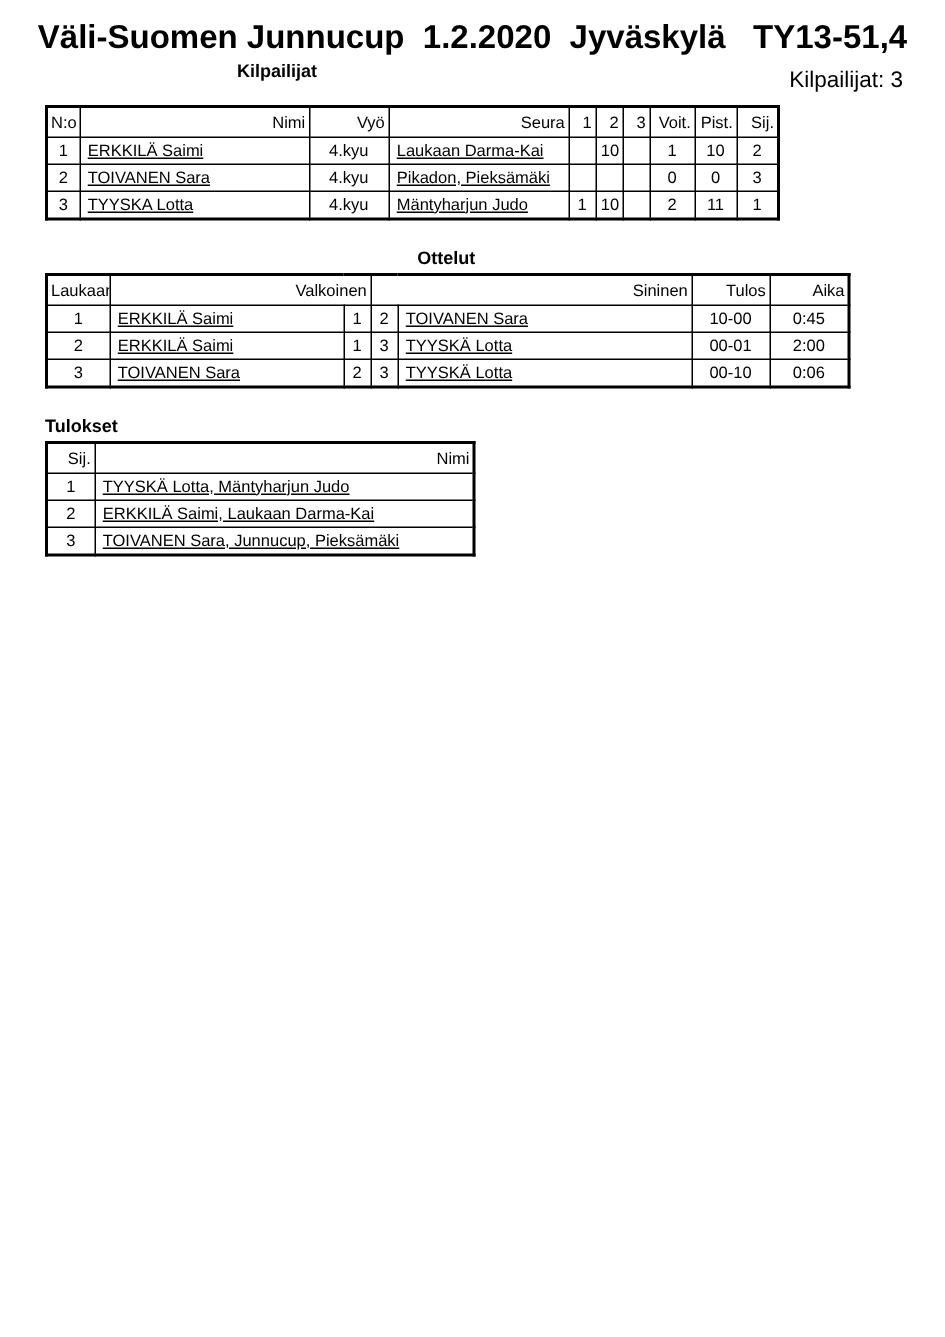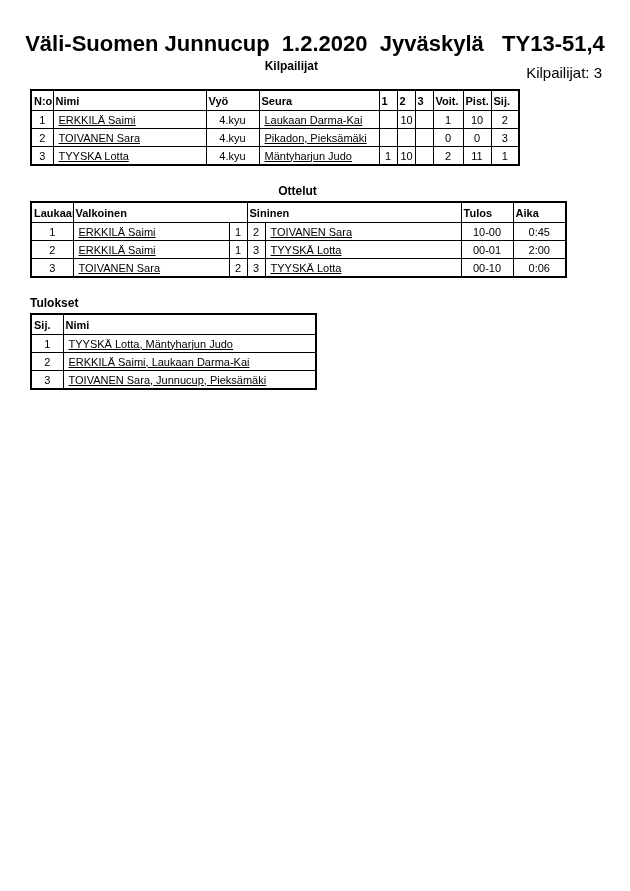--- a/index.html
+++ b/index.html
@@ -3,47 +3,47 @@
 <meta charset="utf-8">
 <style>
   html,body { margin:0; padding:0; background:#fff; }
   .page {
     width:630px; height:891px; position:relative;
     background:#fff; color:#000;
     font-family:"Liberation Sans", sans-serif;
     overflow:hidden;
   }
   .title {
-    padding-top:31px;
+    padding-top:12px;
     text-align:center;
     font-size:22px;
     font-weight:bold;
     white-space:pre;
     letter-spacing:0px;
   }
   .header-row { position:relative; height:18px; margin-top:2px; }
   .sec-title { font-weight:bold; font-size:12px; }
-  .kilp-title { position:absolute; left:158px; width:160px; text-align:right; top:0; }
+  .kilp-title { position:absolute; left:158px; width:160px; text-align:left; top:0; }
   .count-label { position:absolute; right:28px; top:5px; font-size:15px; }
 
   table {
     border-collapse:collapse;
     table-layout:fixed;
     margin-left:30px;
     font-size:11px;
     border:2px solid #000;
   }
   th, td {
     border:1px solid #000;
     height:17px;
     padding:0 3px;
     overflow:hidden;
     white-space:nowrap;
   }
-  th { font-weight:bold; text-align:left; padding:1px 2px;margin-left:30px; }
+  th { font-weight:normal; text-align:right; padding:1px 2px;margin-left:30px; }
   td { text-align:center; }
   td.left { text-align:left; padding-left:5px;text-decoration:underline; }
 
   .table1 { width:488px; margin-top:12px; }
   .table2 { width:535px; margin-top:3px; }
   .table3 { width:285px; margin-top:3px; }
 
   .ottelut-title { margin:18px 0 0 30px; width:535px; text-align:center; }
   .tulokset-title { margin:18px 0 0 30px; width:285px; }
 </style>

